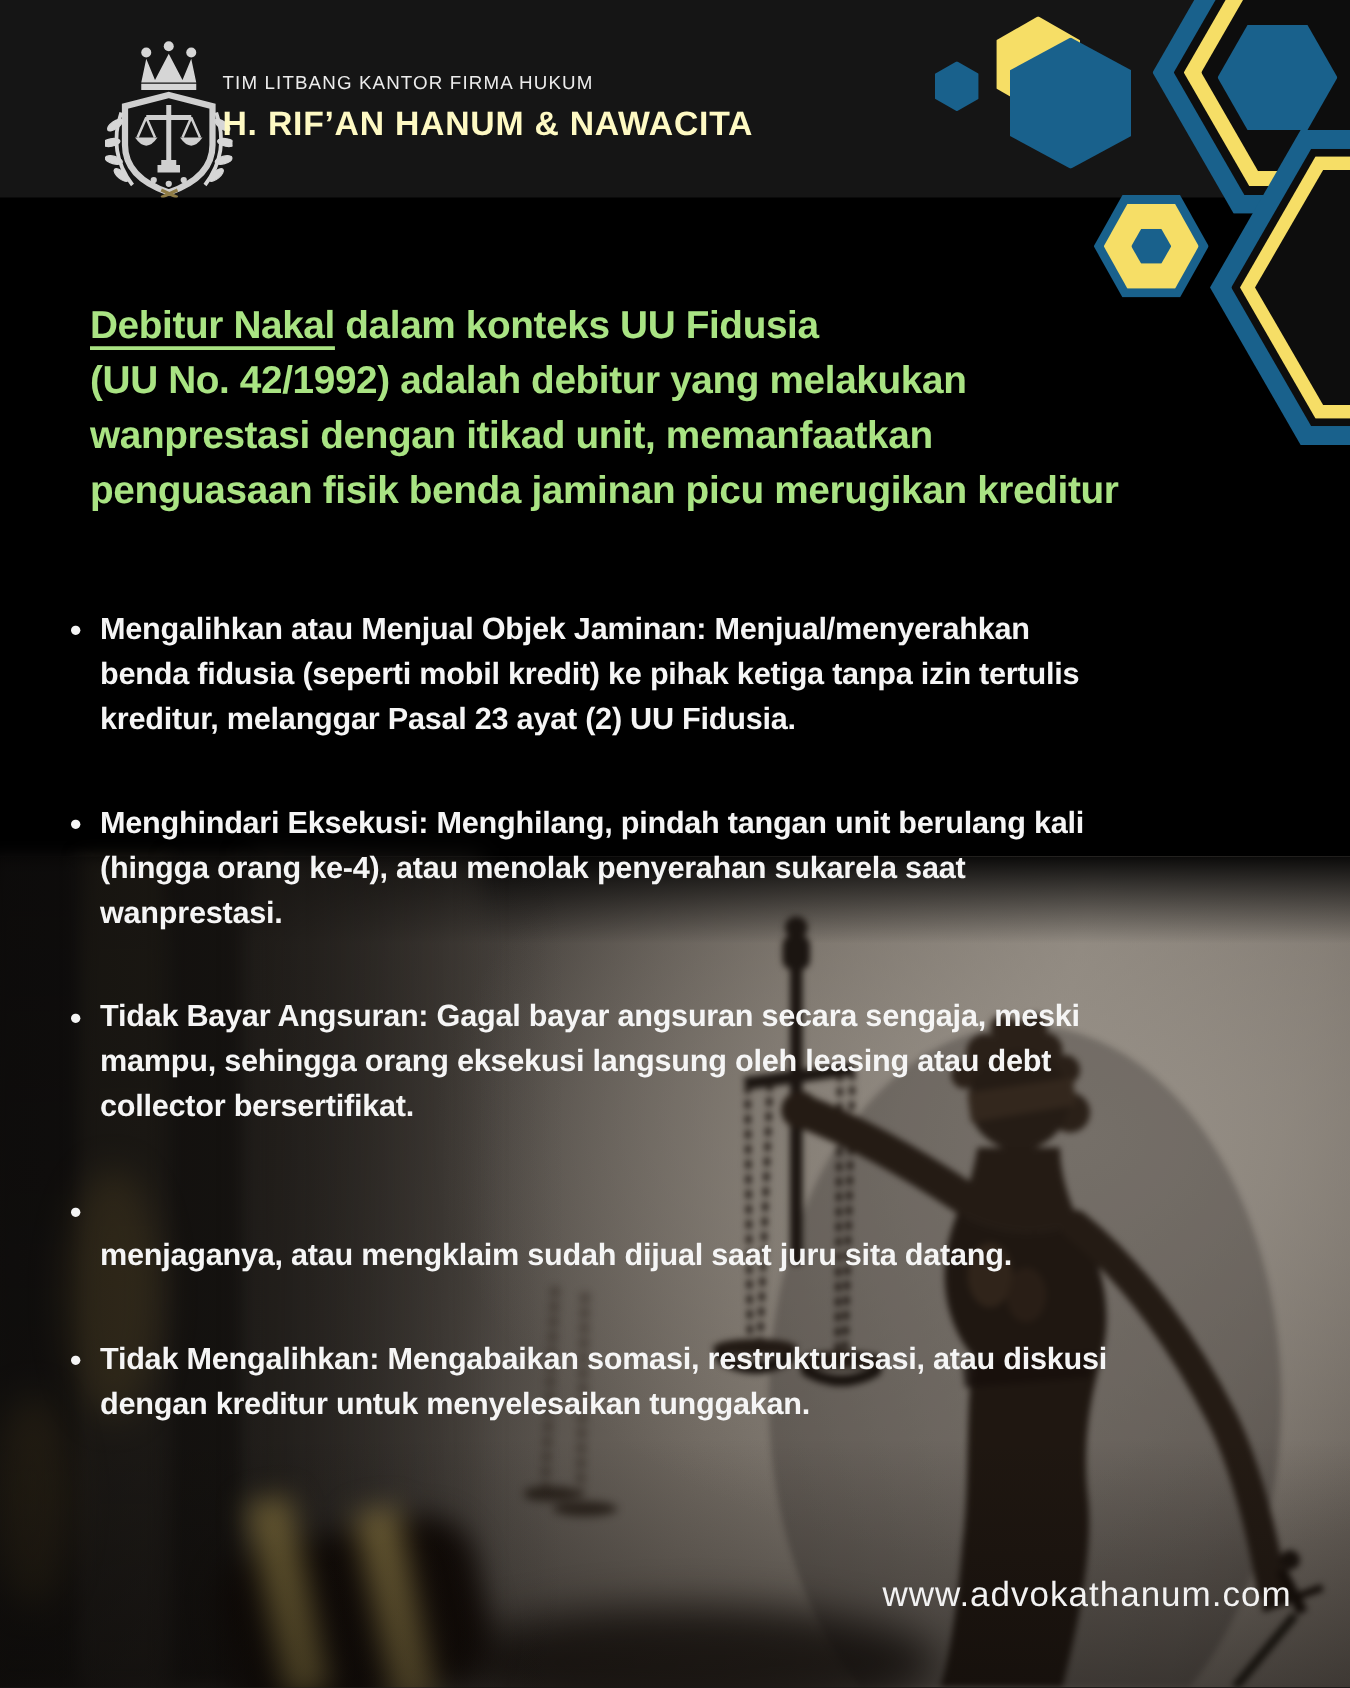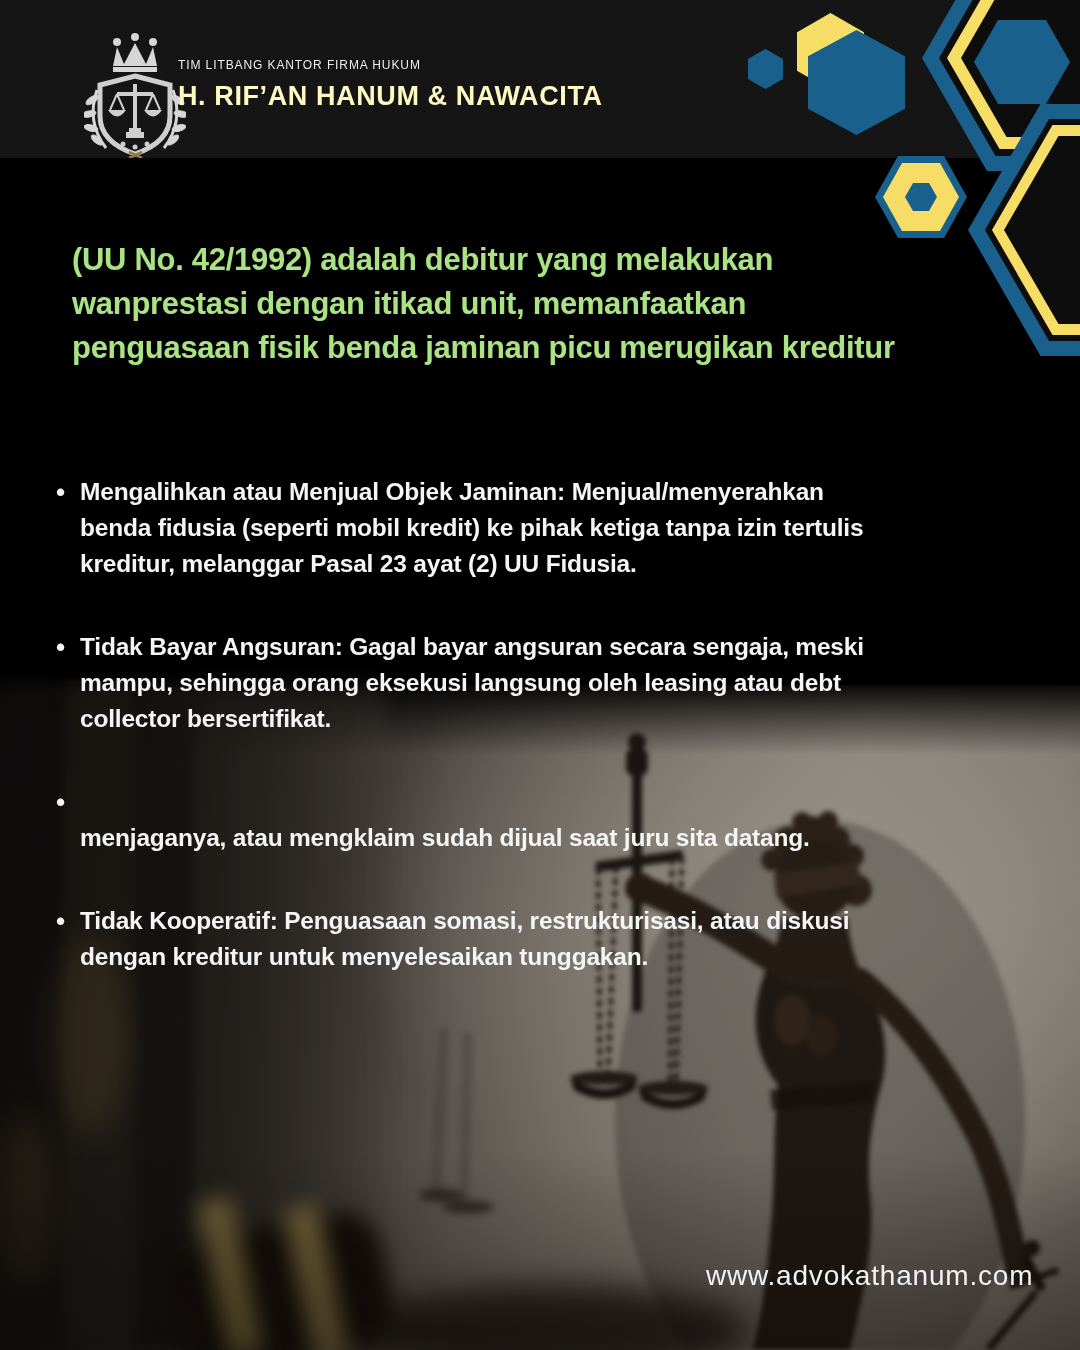--- a/index.html
+++ b/index.html
@@ -5,21 +5,21 @@
   html,body{margin:0;padding:0;background:#222;}
   .canvas{
     position:relative;width:1080px;height:1350px;overflow:hidden;
     background:var(--bg,#000);
     font-family:"Liberation Sans",sans-serif;
   }
   
   .header{position:absolute;left:0;top:0;width:1080px;height:158px;background:var(--band,#151515);z-index:2;}
   .logo{position:absolute;left:84px;top:32px;width:102px;height:126px;z-index:3;}
   .header-text{position:absolute;left:178px;top:58px;z-index:3;}
-  .eyebrow{font-size:12px;letter-spacing:.9px;color:#ececec;font-weight:400;}
+  .eyebrow{font-size:15px;letter-spacing:.9px;color:#ececec;font-weight:400;}
   .firm{margin-top:9px;font-size:27px;font-weight:bold;letter-spacing:.6px;color:#fef9c3;}
   
   .hex{position:absolute;z-index:4;}
   .pt{clip-path:polygon(50% 0,100% 25%,100% 75%,50% 100%,0 75%,0 25%);}
   .ft{clip-path:polygon(25% 0,75% 0,100% 50%,75% 100%,25% 100%,0 50%);}
   .c-blue{background:var(--blue,#19618c);}
   .c-yellow{background:var(--yellow,#f6de66);}
   .c-ink{background:#0d0d0d;}
   
   .photo{
@@ -48,21 +48,21 @@
   .gavel .band1{position:absolute;left:52px;top:18px;width:36px;height:160px;background:#a48e4e;opacity:.9;transform:rotate(-12deg);}
   .gavel .band2{position:absolute;left:138px;top:26px;width:36px;height:158px;background:#98834a;opacity:.9;transform:rotate(-12deg);}
   .bg-chains{position:absolute;left:420px;top:345px;filter:blur(4px);opacity:.85;}
   .statue{position:absolute;left:520px;top:5px;filter:blur(2.4px);}
   
   .headline{position:absolute;left:72px;top:238px;width:980px;z-index:5;
     color:var(--green,#a9e383);font-size:31px;font-weight:bold;line-height:44px;letter-spacing:-.3px;}
   .hl-underline{text-decoration:underline;text-decoration-thickness:3px;text-underline-offset:7px;}
   .bullets{position:absolute;left:56px;top:470px;width:985px;margin:0;padding:0;list-style:none;z-index:5;
     color:var(--white,#f5f5f5);font-size:24.5px;font-weight:bold;line-height:36px;letter-spacing:-.2px;}
-  .bullets li{position:relative;padding-left:24px;margin:4px 0 47px 0;}
+  .bullets li{position:relative;padding-left:24px;margin:16px 0 47px 0;}
   .bullets li::before{content:"\2022";position:absolute;left:0;top:0;font-size:26px;}
   .website{position:absolute;left:706px;top:1260px;z-index:5;
     color:#f2f2f2;font-size:28px;font-weight:400;letter-spacing:.8px;}
 </style>
 </head>
 <body>
 
 <div class="canvas" style="--bg: #000000; --band: #151515; --yellow: #f6de66; --blue: #19618c; --green: #a9e383; --white: #f5f5f5;">
 
   <div class="photo">
@@ -198,27 +198,29 @@
   <div class="hex ft c-blue" style="left:875px;top:156px;width:92px;height:82px;"></div>
   <div class="hex ft c-yellow" style="left:883px;top:163px;width:76px;height:68px;"></div>
   <div class="hex ft c-blue" style="left:905px;top:183px;width:32px;height:28px;"></div>
 
   <div class="hex ft c-blue" style="left:968px;top:104px;width:290px;height:252px;"></div>
   <div class="hex ft c-ink" style="left:985px;top:119px;width:256px;height:222px;"></div>
   <div class="hex ft c-yellow" style="left:992px;top:125px;width:242px;height:210px;"></div>
   <div class="hex ft c-ink" style="left:1004px;top:136px;width:218px;height:188px;"></div>
 
   <div class="headline">
+    <div class="hl-line"><span class="hl-underline">Debitur Nakal</span><span> dalam konteks UU Fidusia</span></div>
     <div class="hl-line">(UU No. 42/1992) adalah debitur yang melakukan</div>
     <div class="hl-line">wanprestasi dengan itikad unit, memanfaatkan</div>
     <div class="hl-line">penguasaan fisik benda jaminan picu merugikan kreditur</div>
   </div>
 
   <ul class="bullets" id="bullets">
       <li><span>Mengalihkan atau Menjual Objek Jaminan: Menjual/menyerahkan</span><br><span>benda fidusia (seperti mobil kredit) ke pihak ketiga tanpa izin tertulis</span><br><span>kreditur, melanggar Pasal 23 ayat (2) UU Fidusia.</span></li>
+      <li><span>Menghindari Eksekusi: Menghilang, pindah tangan unit berulang kali</span><br><span>(hingga orang ke-4), atau menolak penyerahan sukarela saat</span><br><span>wanprestasi.</span></li>
       <li><span>Tidak Bayar Angsuran: Gagal bayar angsuran secara sengaja, meski</span><br><span>mampu, sehingga orang eksekusi langsung oleh leasing atau debt</span><br><span>collector bersertifikat.</span></li>
       <li><br><span>menjaganya, atau mengklaim sudah dijual saat juru sita datang.</span></li>
-      <li><span>Tidak Kooperatif: Penguasaan somasi, restrukturisasi, atau diskusi</span><br><span>dengan kreditur untuk menyelesaikan tunggakan.</span></li>
+      <li><span>Tidak Mengalihkan: Mengabaikan somasi, restrukturisasi, atau diskusi</span><br><span>dengan kreditur untuk menyelesaikan tunggakan.</span></li>
     </ul>
 
   <div class="website">www.advokathanum.com</div>
 
 </div>
 
 </body></html>

